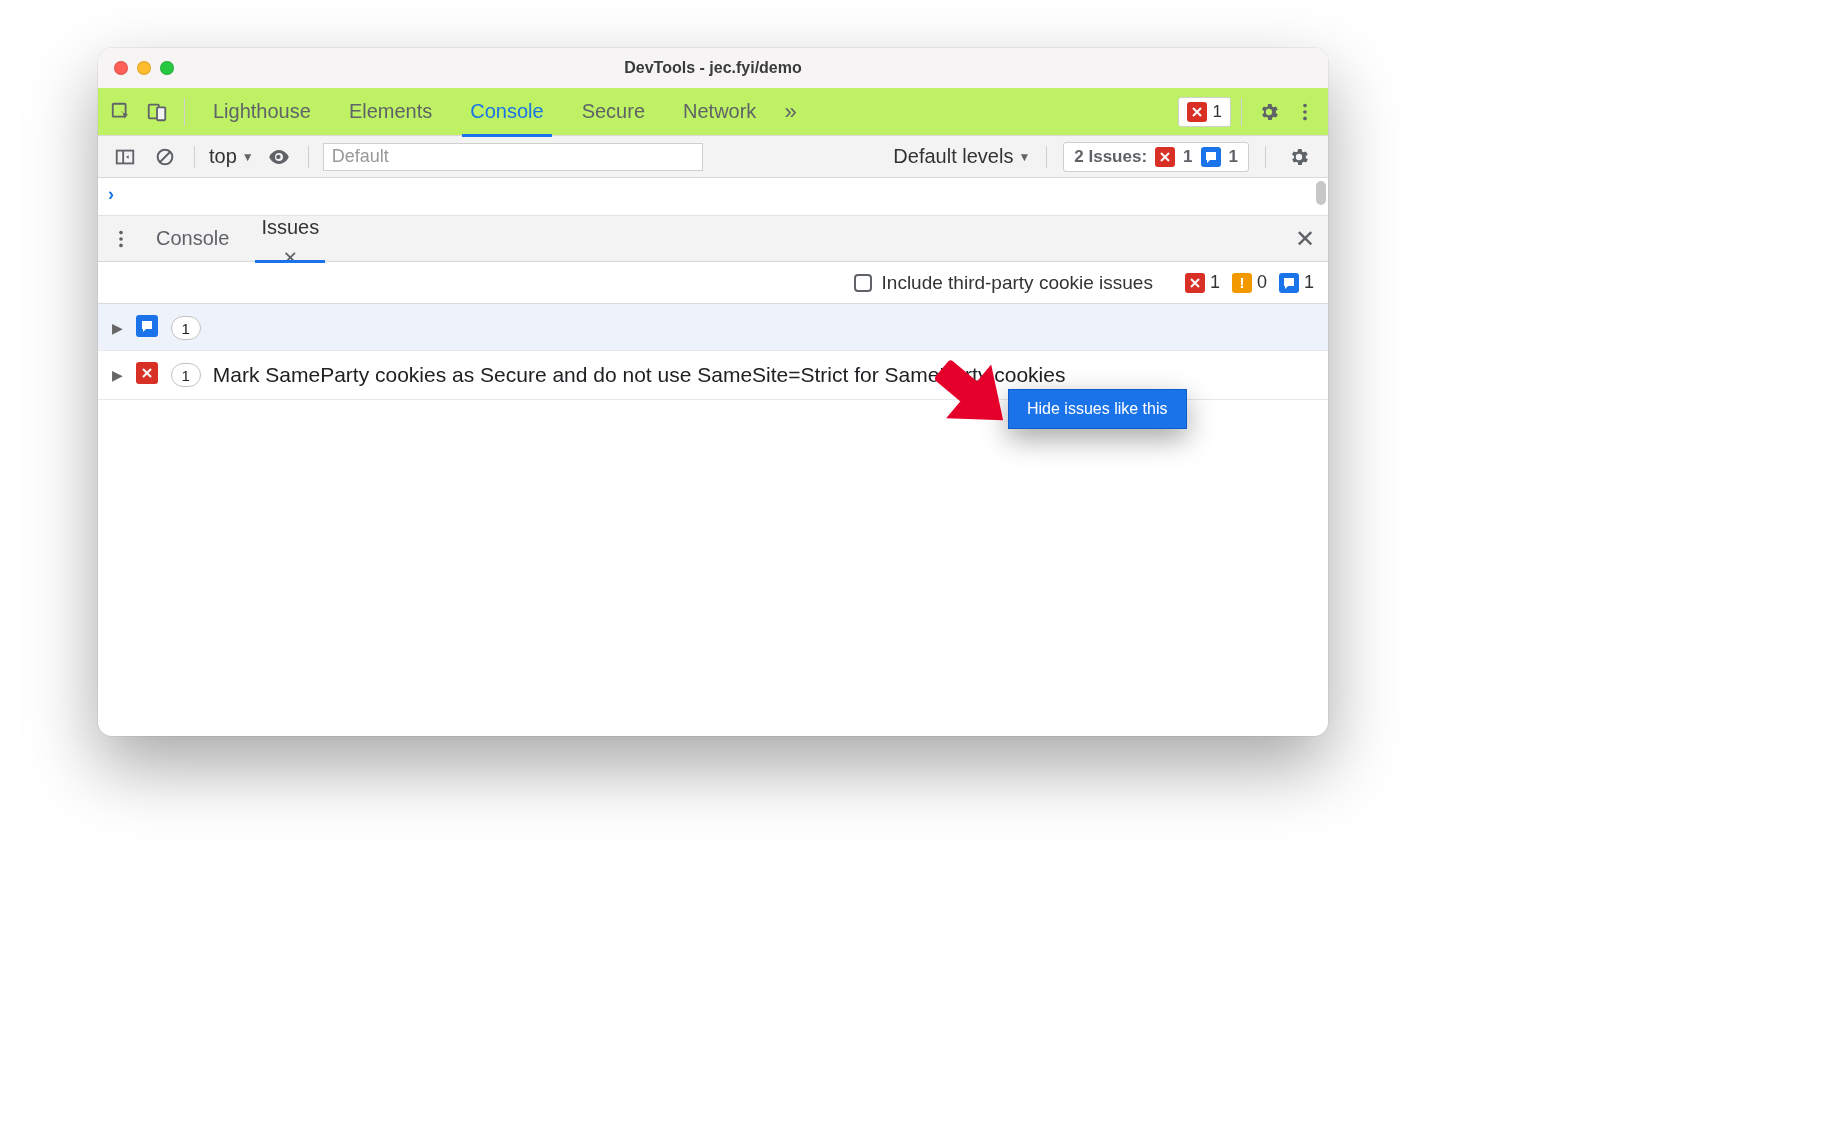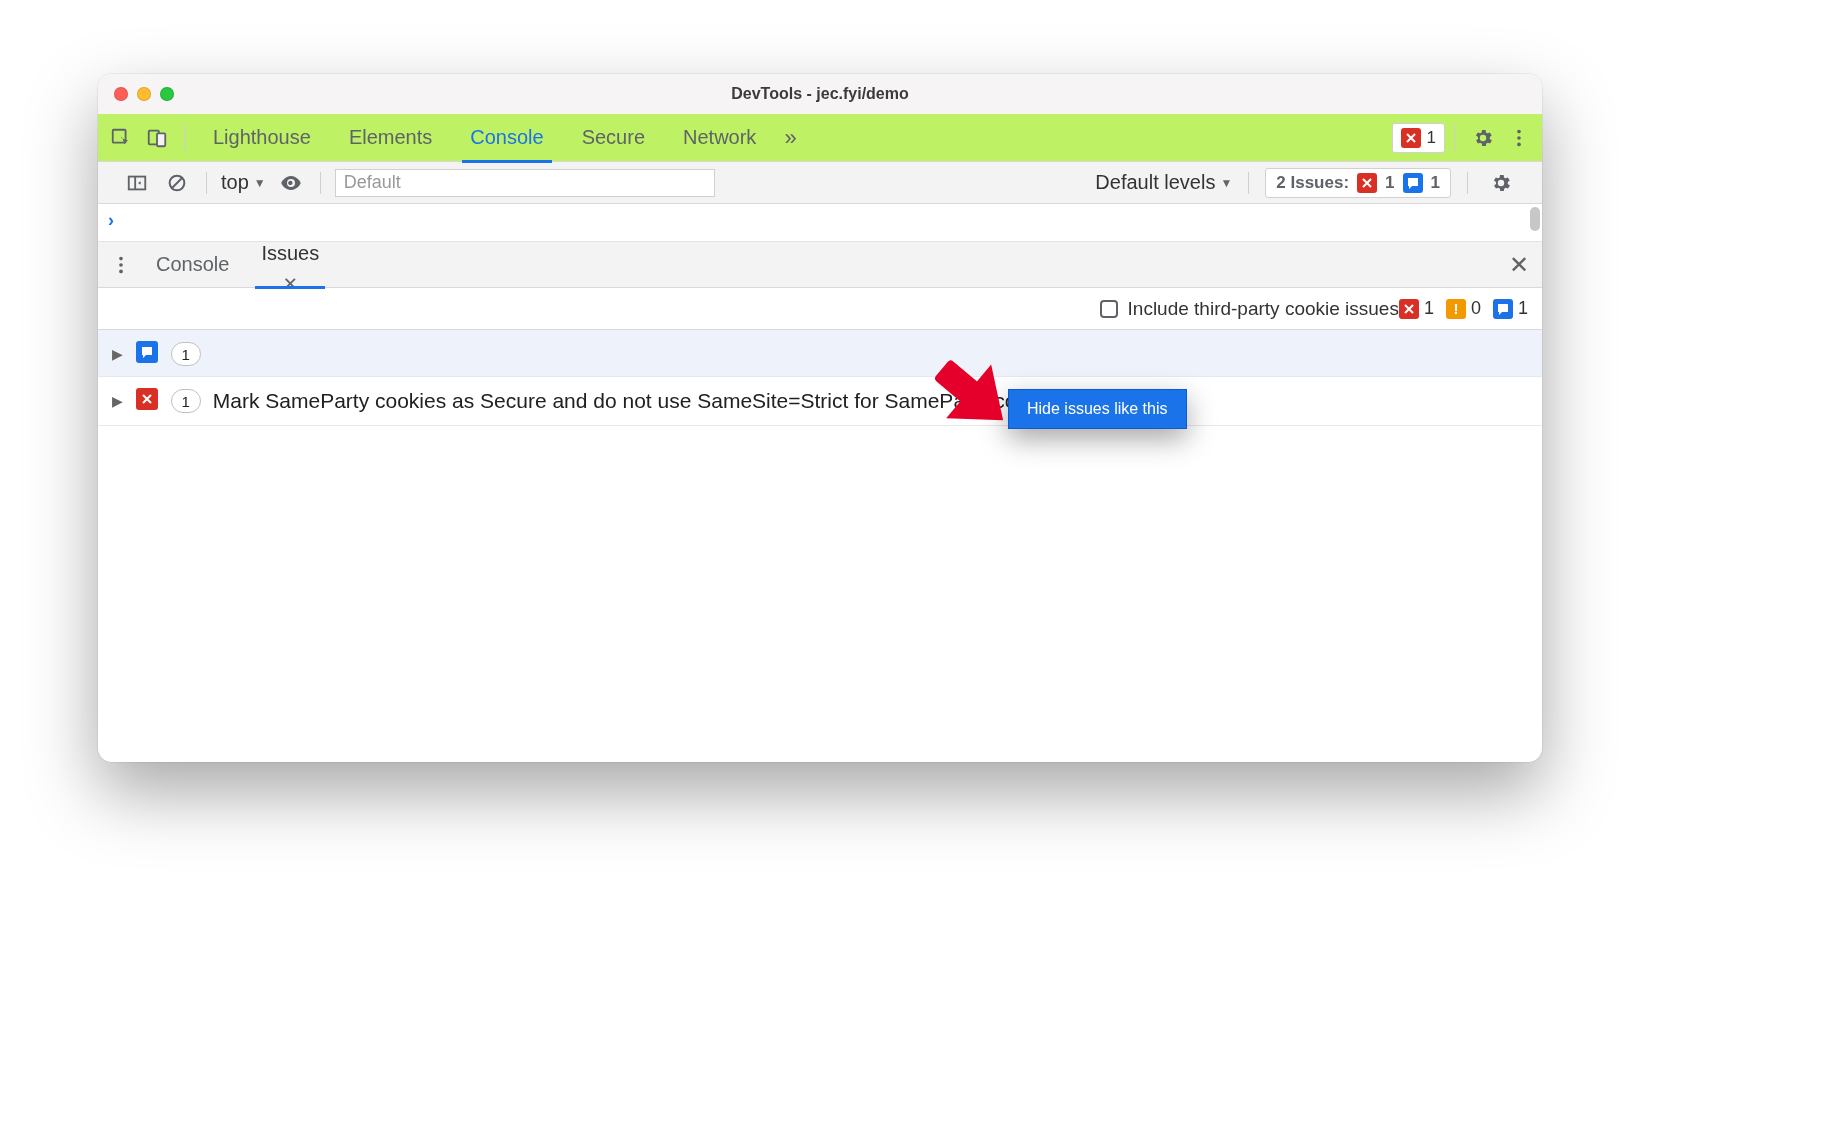--- a/index.html
+++ b/index.html
@@ -1,19 +1,19 @@
 <!DOCTYPE html>
 <html><head>
 <meta charset="utf-8">
 <style>
   * { box-sizing: border-box; margin: 0; padding: 0; }
   html, body { width: 1834px; height: 1132px; font-family: -apple-system, "Helvetica Neue", Arial, sans-serif; background: transparent; }
   .stage { position: relative; width: 1834px; height: 1132px; }
   .window {
-    position: absolute; left: 98px; top: 74px; width: 1444px; height: 688px;
+    position: absolute; left: 98px; top: 48px; width: 1230px; height: 688px;
     background: #fff; border-radius: 14px; box-shadow: 0 30px 70px rgba(0,0,0,.35), 0 0 0 1px rgba(0,0,0,.05);
     overflow: hidden; display: flex; flex-direction: column;
   }
   
   .titlebar { height: 40px; background: #f6f4f4; display:flex; align-items:center; position:relative; border-top-left-radius:14px; border-top-right-radius:14px; }
   .traffic { display:flex; gap:9px; padding-left:16px; }
   .dot { width:14px; height:14px; border-radius:50%; box-shadow: inset 0 0 0 1px rgba(0,0,0,.12); }
   .dot.red{background:#ff5f57;} .dot.yellow{background:#febc2e;} .dot.green{background:#28c840;}
   .title { position:absolute; left:50%; transform:translateX(-50%); font-size:16px; font-weight:600; color:#3b3b3b; }
   
@@ -25,38 +25,38 @@
   .tab { padding:0 18px; height:48px; display:flex; align-items:center; font-size:20px; color:#5f6368; cursor:pointer; position:relative; }
   .tab.active { color:#1a73e8; }
   .tab.active::after { content:""; position:absolute; left:10px; right:10px; bottom:-1px; height:3px; background:#1a73e8; }
   .badge-box { display:flex; align-items:center; gap:6px; border:1px solid #d0d0d0; border-radius:3px; height:30px; padding:0 8px; font-size:17px; color:#333; background:#fff;}
   .err-badge { width:20px; height:20px; border-radius:3px; background:#d93025; display:flex; align-items:center; justify-content:center; }
   .err-badge svg { width:12px; height:12px; }
   .warn-badge { width:20px; height:20px; border-radius:3px; background:#f29900; display:flex; align-items:center; justify-content:center; color:#fff; font-weight:700; font-size:15px;}
   .info-badge { width:20px; height:20px; border-radius:3px; background:#1a73e8; display:flex; align-items:center; justify-content:center;}
   .info-badge svg { width:14px; height:14px; }
   
-  .console-tb { display:flex; align-items:center; height:42px; padding:0 24px; border-bottom:1px solid #d9d9d9; background:#f3f3f3; gap:10px; font-size:18px; color:#5f6368;}
+  .console-tb { display:flex; align-items:center; height:42px; padding:0 12px; border-bottom:1px solid #d9d9d9; background:#f3f3f3; gap:10px; font-size:18px; color:#5f6368;}
   .ctb-btn { width:30px; height:30px; display:flex; align-items:center; justify-content:center; color:#5f6368; cursor:pointer;}
   .ctb-drop { display:flex; align-items:center; gap:5px; cursor:pointer; font-size:20px; color:#333;}
   .ctb-drop .tri { font-size:12px; color:#666;}
   .filter { flex:0 0 380px; height:28px; border:1px solid #d0d0d0; background:#fff; padding:0 8px; font-size:18px; color:#999; display:flex; align-items:center;}
   .issues-summary { display:flex; align-items:center; gap:8px; border:1px solid #d0d0d0; border-radius:3px; height:30px; padding:0 10px; background:#fff; font-size:17px;font-weight:bold;}
   
   .console-body { height:38px; display:flex; align-items:flex-start; padding:6px 10px; border-bottom:1px solid #e3e3e3; position:relative;}
   .prompt { color:#1a73e8; font-weight:700; font-size:18px; }
   .vscroll { position:absolute; right:2px; top:3px; width:10px; height:24px; background:#c7c7c7; border-radius:6px;}
   
   .drawer-tabs { display:flex; align-items:center; height:46px; padding:0 6px; border-bottom:1px solid #d9d9d9; background:#f3f3f3; gap:4px;}
   .dtab { padding:0 14px; height:46px; display:flex; align-items:center; gap:8px; font-size:20px; color:#5f6368; cursor:pointer; position:relative;}
   .dtab.active { color:#333;flex-direction:column; }
   .dtab.active::after { content:""; position:absolute; left:8px; right:8px; bottom:-1px; height:3px; background:#1a73e8;}
   .dtab .x { font-size:18px; color:#5f6368; }
   
-  .issues-tb { display:flex; align-items:center; justify-content:flex-end; height:42px; padding:0 14px; border-bottom:1px solid #d9d9d9; background:#fff; gap:0; font-size:19px; color:#333;}
+  .issues-tb { display:flex; align-items:center; justify-content:flex-end; height:42px; padding:0 14px; border-bottom:1px solid #d9d9d9; background:#fff; gap:32px; font-size:19px; color:#333;}
   .chk { width:18px; height:18px; border:2px solid #5f6368; border-radius:4px; display:inline-block;}
   .count-group { display:flex; align-items:center; gap:12px; font-size:18px;}
   .count-group span { display:flex; align-items:center; gap:5px;}
   
   .issue-row { display:flex; align-items:flex-start; padding:10px 14px; gap:12px; border-bottom:1px solid #e8e8e8; font-size:21px; color:#202124; background:#fff; position:relative;}
   .issue-row.sel { background:#eef3fb; }
   .issue-row .caret { color:#666; font-size:14px; margin-top:6px;}
   .issue-row .pill { min-width:30px; height:24px; border:1px solid #c0c0c0; border-radius:12px; display:flex; align-items:center; justify-content:center; font-size:15px; background:#fff; margin-top:2px; padding:0 8px;}
   .issue-row .icon-slot { width:24px; display:flex; justify-content:center; margin-top:1px;}
   .issue-text { flex:1; line-height:1.35; }

